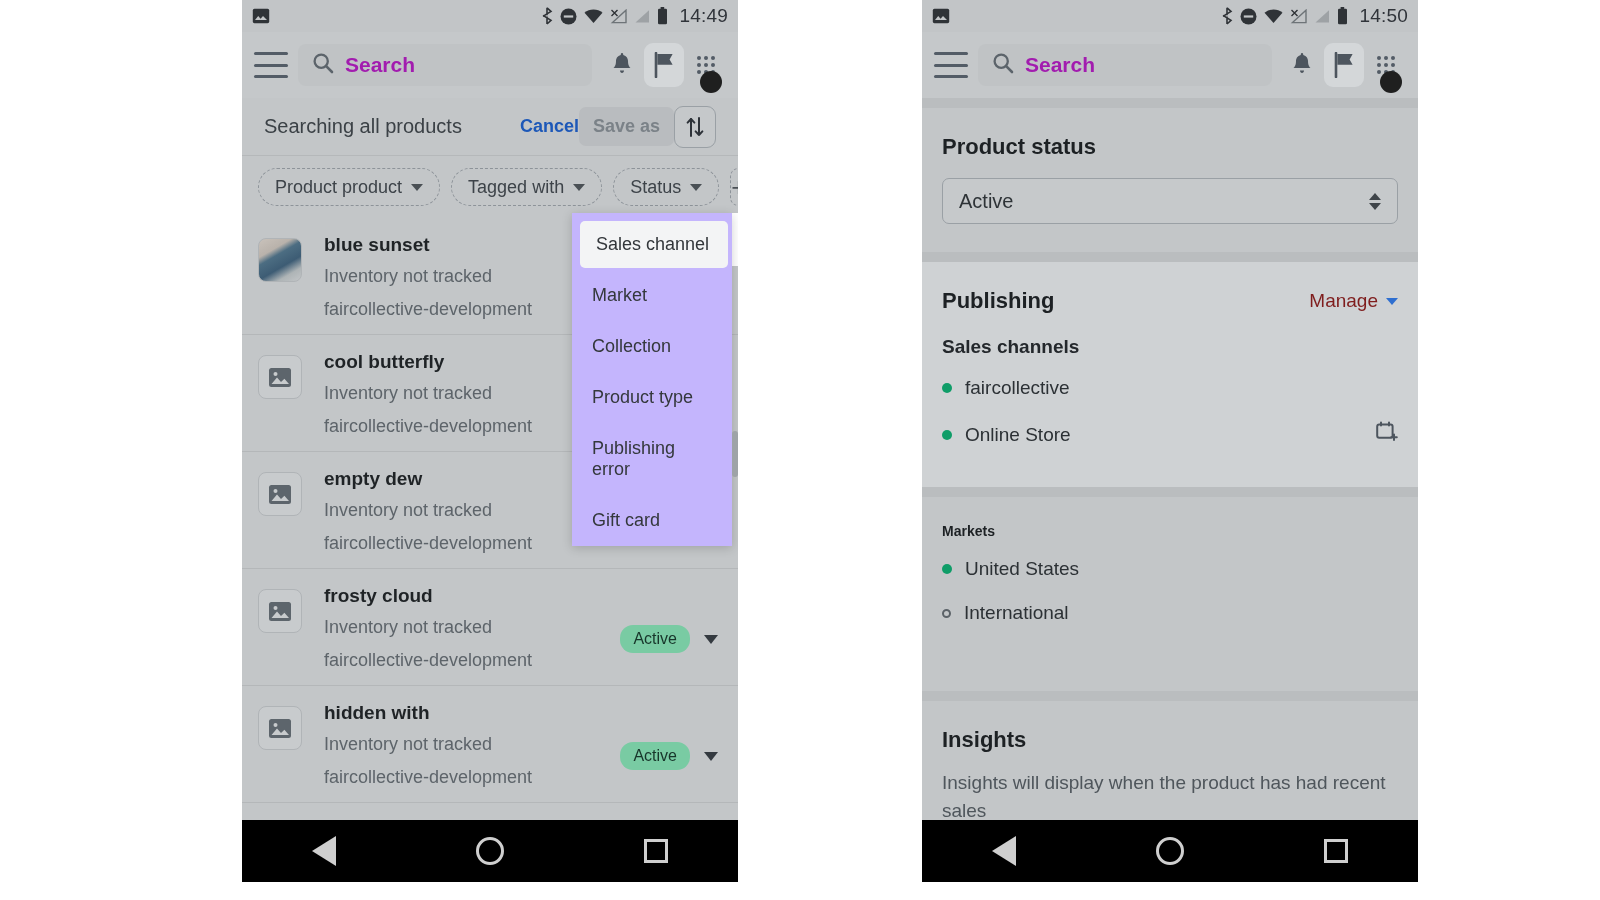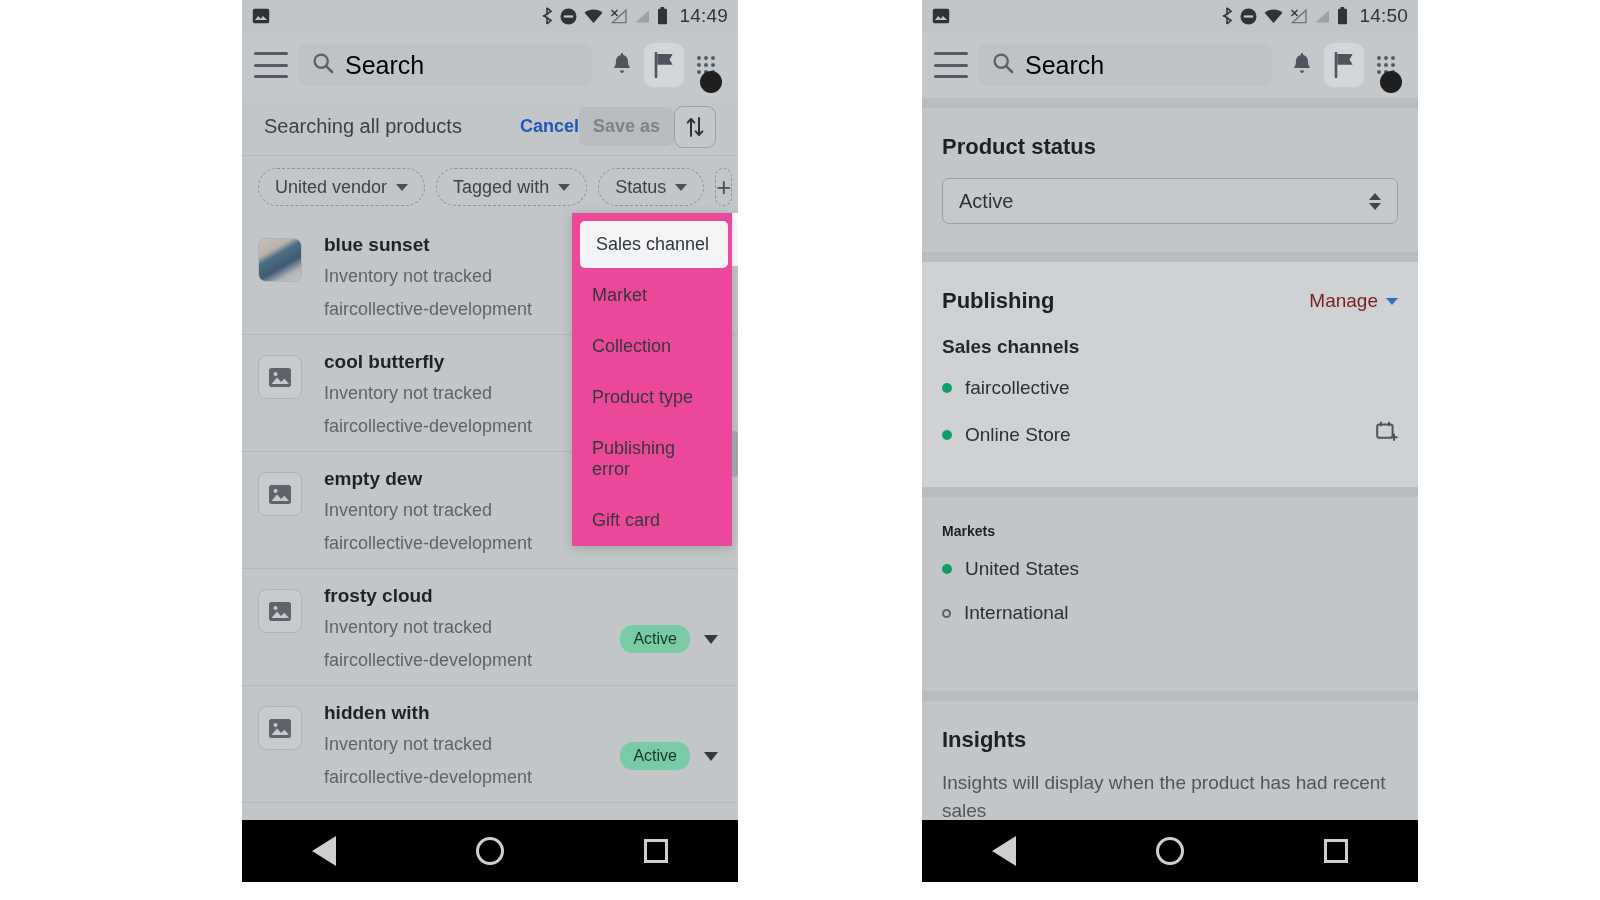--- a/index.html
+++ b/index.html
@@ -30,21 +30,21 @@
   .appbar {
     height: 66px; background:#c5c8ca; display:flex; align-items:center;
     padding: 0 12px; gap: 10px; position:relative;
   }
   .hamburger { width:34px; height:26px; display:flex; flex-direction:column; justify-content:space-between; cursor:pointer; flex: 0 0 auto; }
   .hamburger span { display:block; height:3px; background:#535c66; border-radius:2px; }
   .searchbox {
     flex: 1 1 auto; height:42px; background:#c0c3c5; border-radius:8px;
     display:flex; align-items:center; padding: 0 14px; gap:11px; min-width:0;
   }
-  .search-ph { color:#000000; font-size:25px; }
+  .search-ph { color:#a21caf; font-size:21px;font-weight:bold; }
   .bar-icons { display:flex; align-items:center; gap:2px; flex:0 0 auto; }
   .bar-icon { width:40px; height:44px; display:flex; align-items:center; justify-content:center; position:relative; }
   .bar-icon.highlight { background:#d4d7d9; border-radius:9px; }
   .dots-grid { display:grid; grid-template-columns:repeat(3,4px); grid-template-rows:repeat(3,4px); gap:3px; }
   .dots-grid i { display:block; width:4px; height:4px; border-radius:50%; background:#535c66; }
   .avatar-nub { position:absolute; right:4px; bottom:-6px; width:22px; height:22px; border-radius:50%; background:#1f1f1f; }
 
   
   .searchrow {
     height: 58px; background:#c3c6c8; border-bottom:1px solid #b5b8ba;
@@ -86,21 +86,21 @@
   .prow-right { position:absolute; right:20px; top:56px; display:flex; align-items:center; gap:14px; }
   .badge { background:#79cba3; color:#17352a; font-size:16px; padding:5px 13px; border-radius:13px; }
   .badge-caret { width:0;height:0;border-left:7px solid transparent;border-right:7px solid transparent;border-top:9px solid #343a40; }
 
   
   .menu-white-band {
     position:absolute; left:330px; top:213px; width:166px; height:53px; background:#ffffff; z-index:6;
   }
   .dropdown {
     position:absolute; left:330px; top:213px; width:160px; z-index:7;
-    background:#ec4899; box-shadow:0 2px 10px rgba(0,0,0,.18);
+    background:#c4b5fd; box-shadow:0 2px 10px rgba(0,0,0,.18);
   }
   .dropdown .mi { font-size:18px; color:#34383c; padding:15px 20px; }
   .dropdown .mi.first { background:#f3f4f5; color:#32363a; margin:8px 4px 2px 8px; border-radius:5px; padding:13px 16px; }
   .menu-scroll {
     position:absolute; right:-6px; top:218px; width:6px; height:46px; background:#9ea3a7; border-radius:3px; z-index:8;
   }
 
   
   .rbody { background:#c3c6c8; }
   .card { background:#c3c6c8; padding: 26px 20px 28px 20px; }
@@ -241,21 +241,21 @@
       <span class="sort-btn">
         <svg width="20" height="22" viewBox="0 0 20 22">
           <path d="M6 20V3M6 3L2.6 6.6M6 3l3.4 3.6" stroke="#2d3238" stroke-width="2" fill="none" stroke-linecap="round"></path>
           <path d="M14 2v17M14 19l-3.4-3.6M14 19l3.4-3.6" stroke="#2d3238" stroke-width="2" fill="none" stroke-linecap="round"></path>
         </svg>
       </span>
     </div>
 
     <div class="filterrow">
       <div class="pill">
-        <span>United vendor</span>
+        <span>Product product</span>
         <span class="caret"></span>
       </div>
       <div class="pill">
         <span>Tagged with</span>
         <span class="caret"></span>
       </div>
       <div class="pill">
         <span>Status</span>
         <span class="caret"></span>
       </div>

